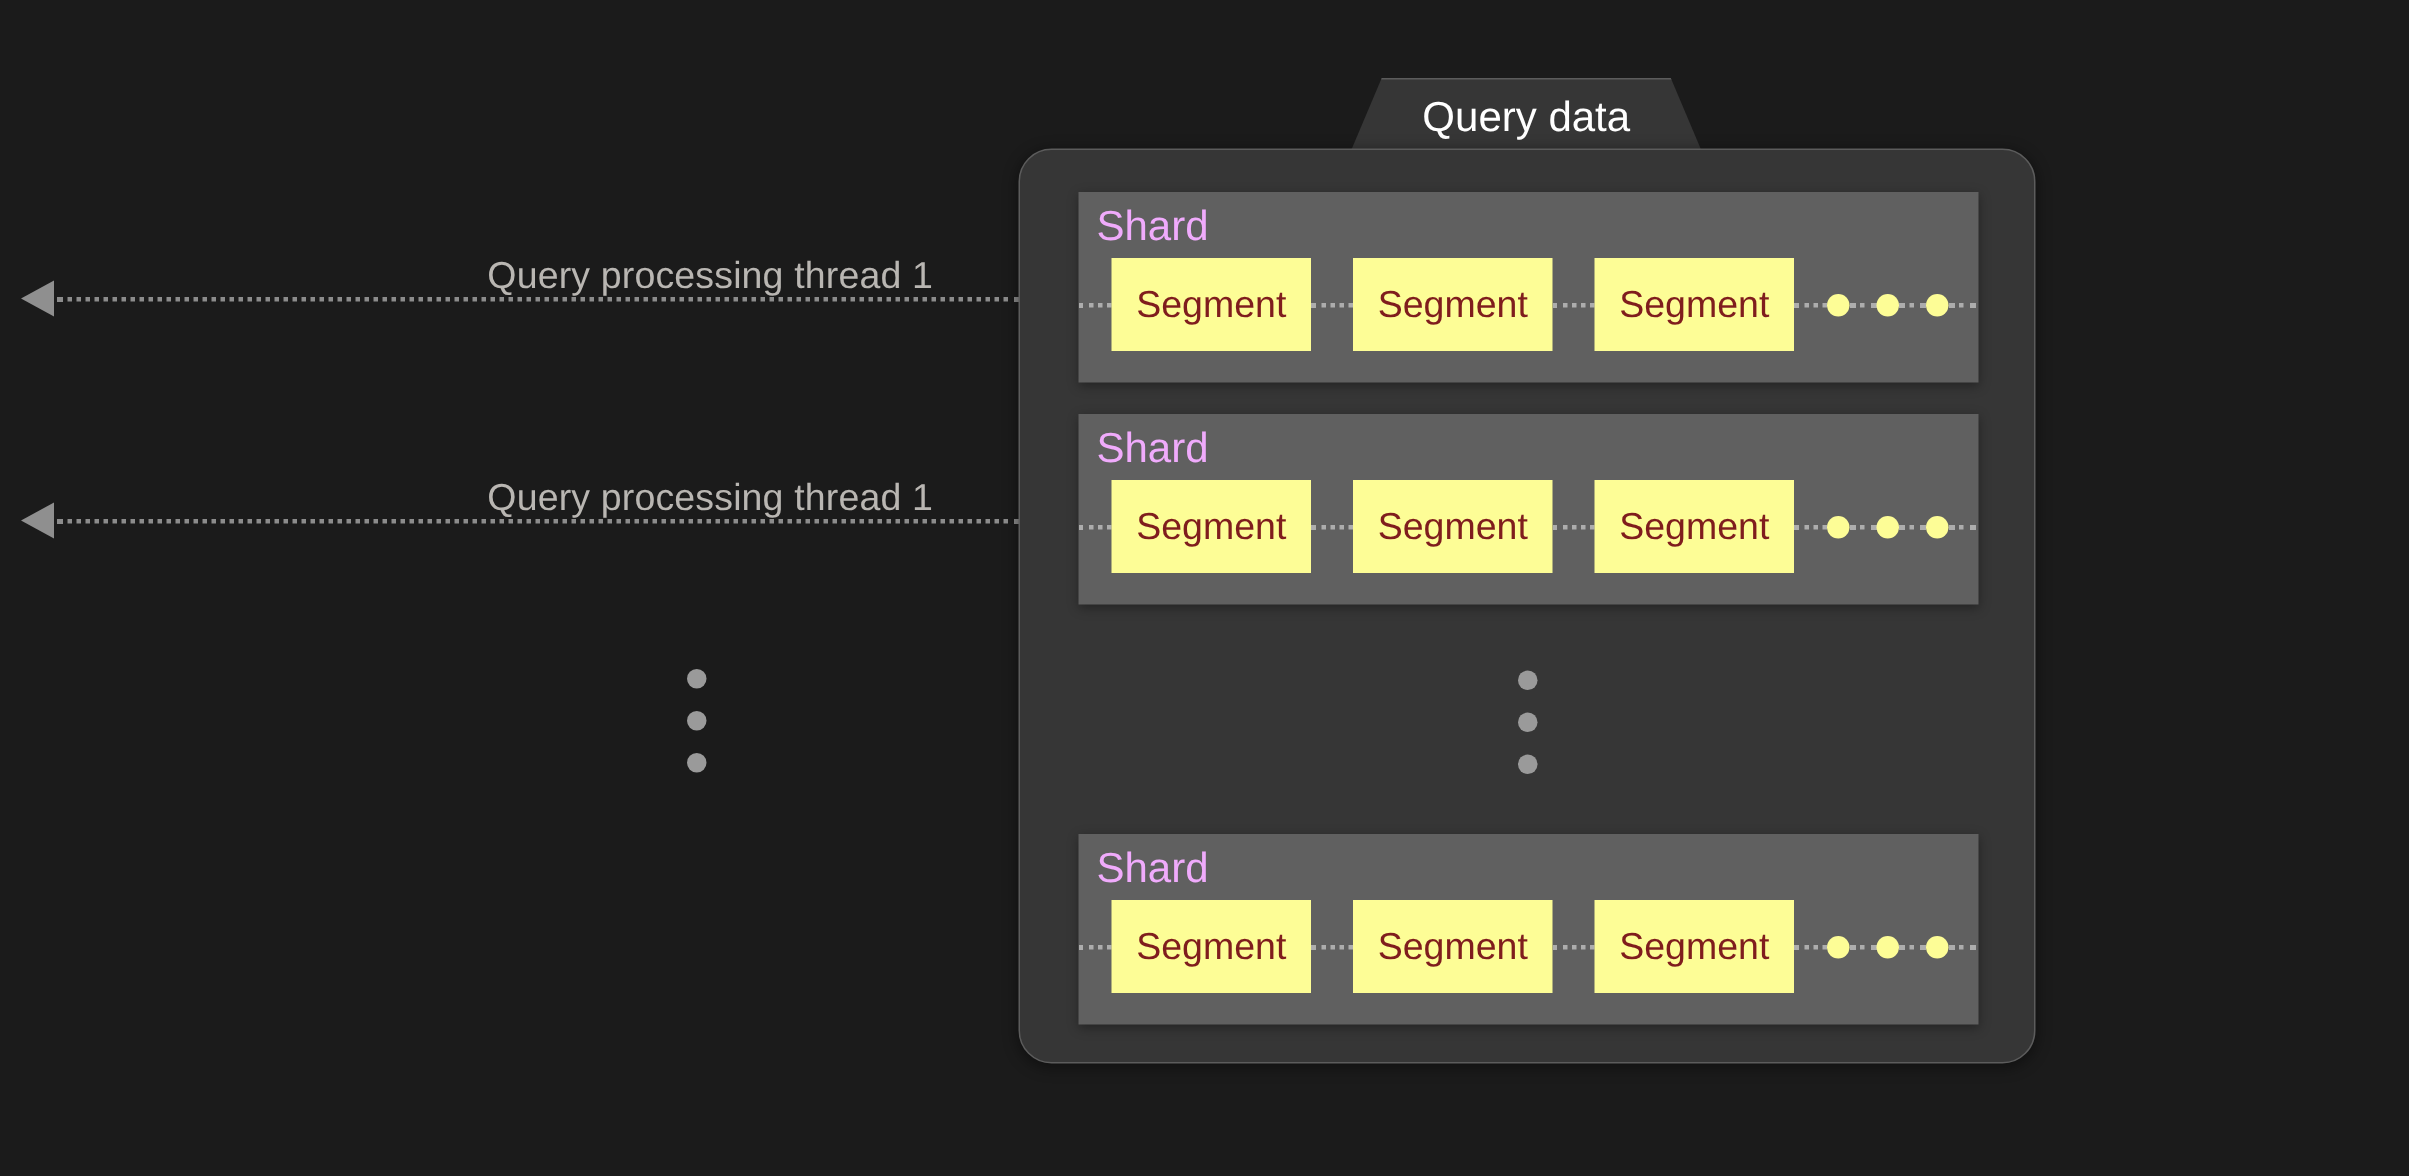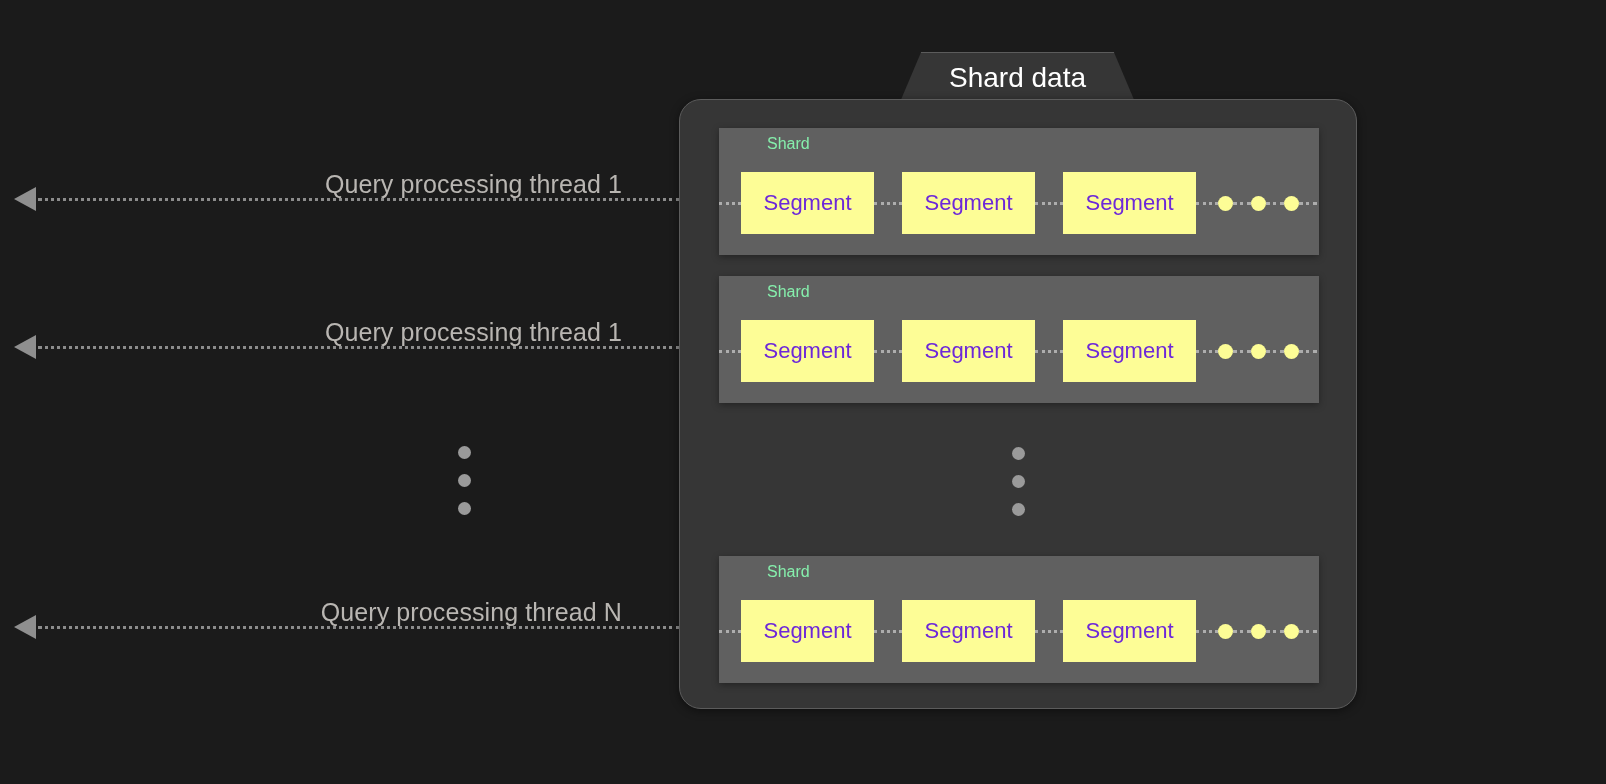--- a/index.html
+++ b/index.html
@@ -112,23 +112,22 @@
     left: 39px;
     width: 600px;
     height: 127px;
     background: #606060;
     box-shadow: 0 2px 7px rgba(0,0,0,0.35);
   }
   .shard-label {
     position: absolute;
     left: 12px;
     top: 7px;
-    font-size: 16px;
-    color: #86efac;
-    margin-left: 36px;
+    font-size: 28px;
+    color: #f0abfc;
   }
   .segments-row {
     position: absolute;
     left: 0;
     right: 0;
     top: 44px;
     height: 62px;
     display: flex;
     align-items: center;
   }
@@ -144,22 +143,22 @@
   .segment-box {
     flex: 0 0 auto;
     width: 133px;
     height: 62px;
     background: #fdfd96;
     display: flex;
     align-items: center;
     justify-content: center;
   }
   .segment-box .seg-text {
-    font-size: 22px;
-    color: #6d28d9;
+    font-size: 25px;
+    color: #7f1d1d;
     white-space: nowrap;
   }
   .h-dot {
     flex: 0 0 auto;
     width: 15px;
     height: 15px;
     border-radius: 50%;
     background: #fdfd96;
   }
 </style>
@@ -173,34 +172,29 @@
     <div class="thread-arrow-line"></div>
     <div class="thread-arrow-head"></div>
   </div>
 
   <div class="thread-row" style="top:290px;">
     <div class="thread-label">Query processing thread 1</div>
     <div class="thread-arrow-line"></div>
     <div class="thread-arrow-head"></div>
   </div>
 
-  <div class="thread-row" style="top:570px;">
-    <div class="thread-label">Query processing thread N</div>
-    <div class="thread-arrow-line"></div>
-    <div class="thread-arrow-head"></div>
-  </div>
 
   <div class="v-ellipsis" style="left:458px; top:446px;">
     <span></span>
     <span></span>
     <span></span>
   </div>
 
   <div id="index-tab">
-    <span class="tab-text">Shard data</span>
+    <span class="tab-text">Query data</span>
   </div>
 
   <div id="index-panel">
 
     <div class="shard" style="top:28px;">
       <div class="shard-label">Shard</div>
       <div class="segments-row">
         <div class="seg-dash lead"></div>
         <div class="segment-box">
           <span class="seg-text">Segment</span>

